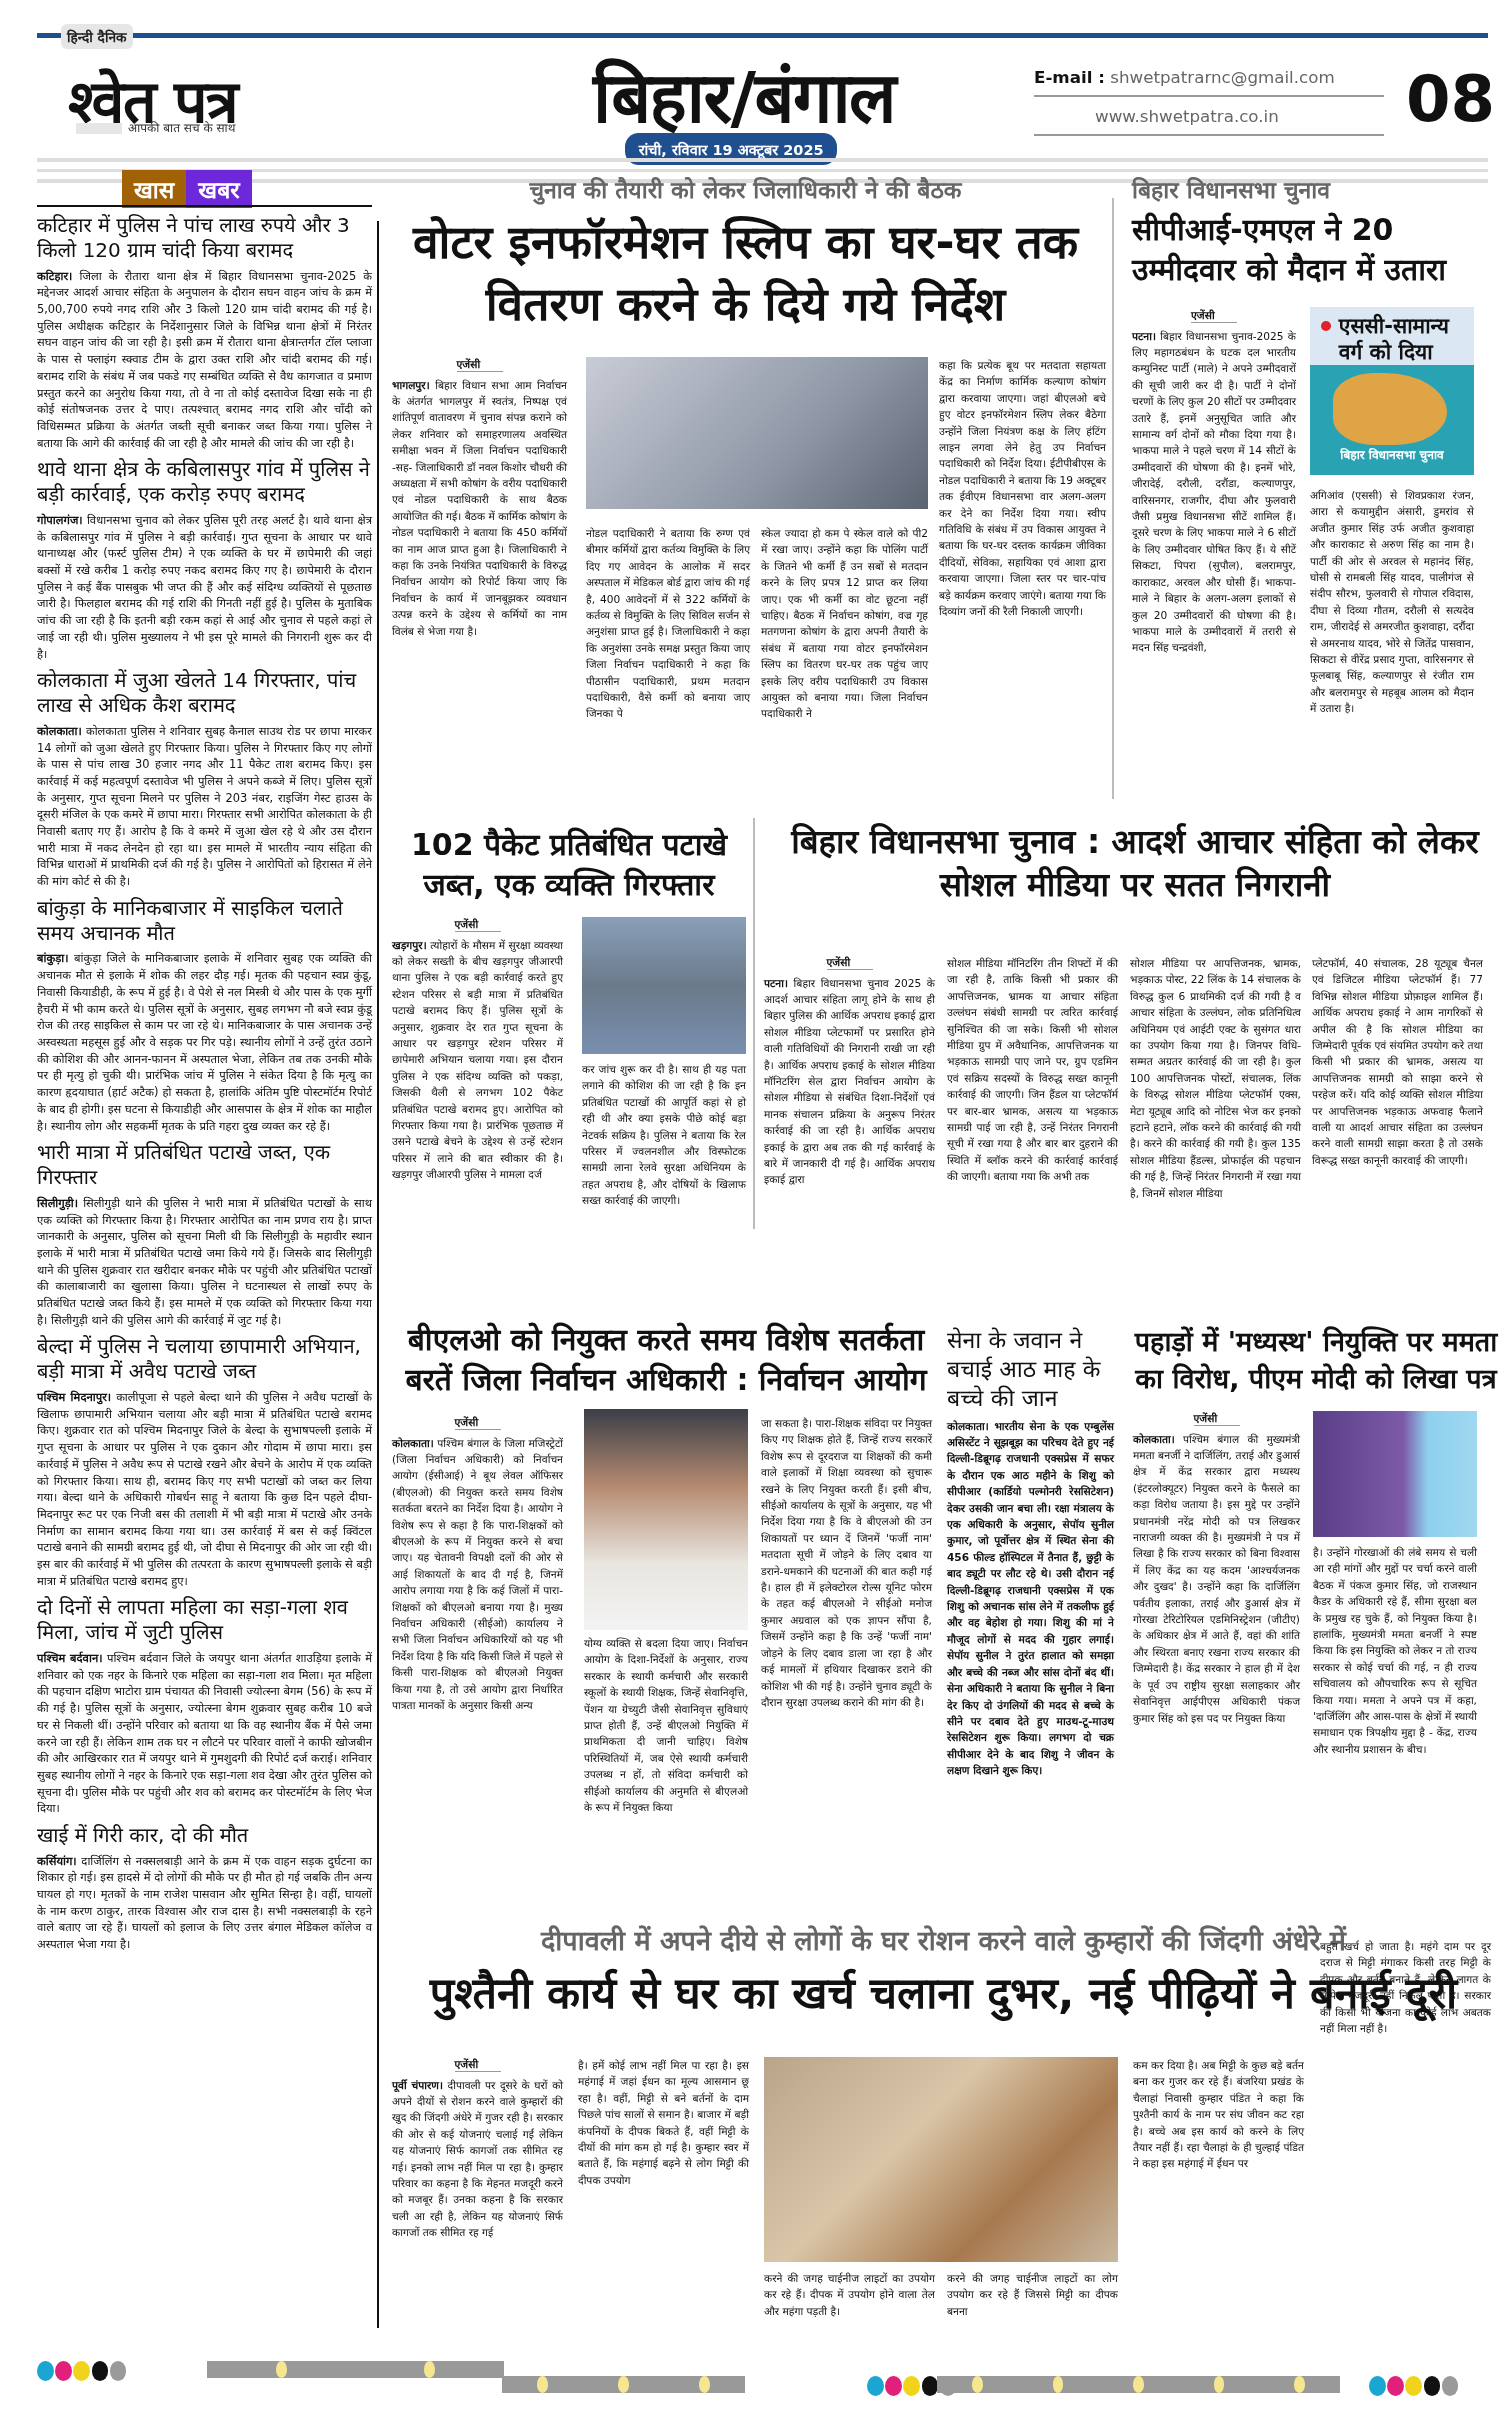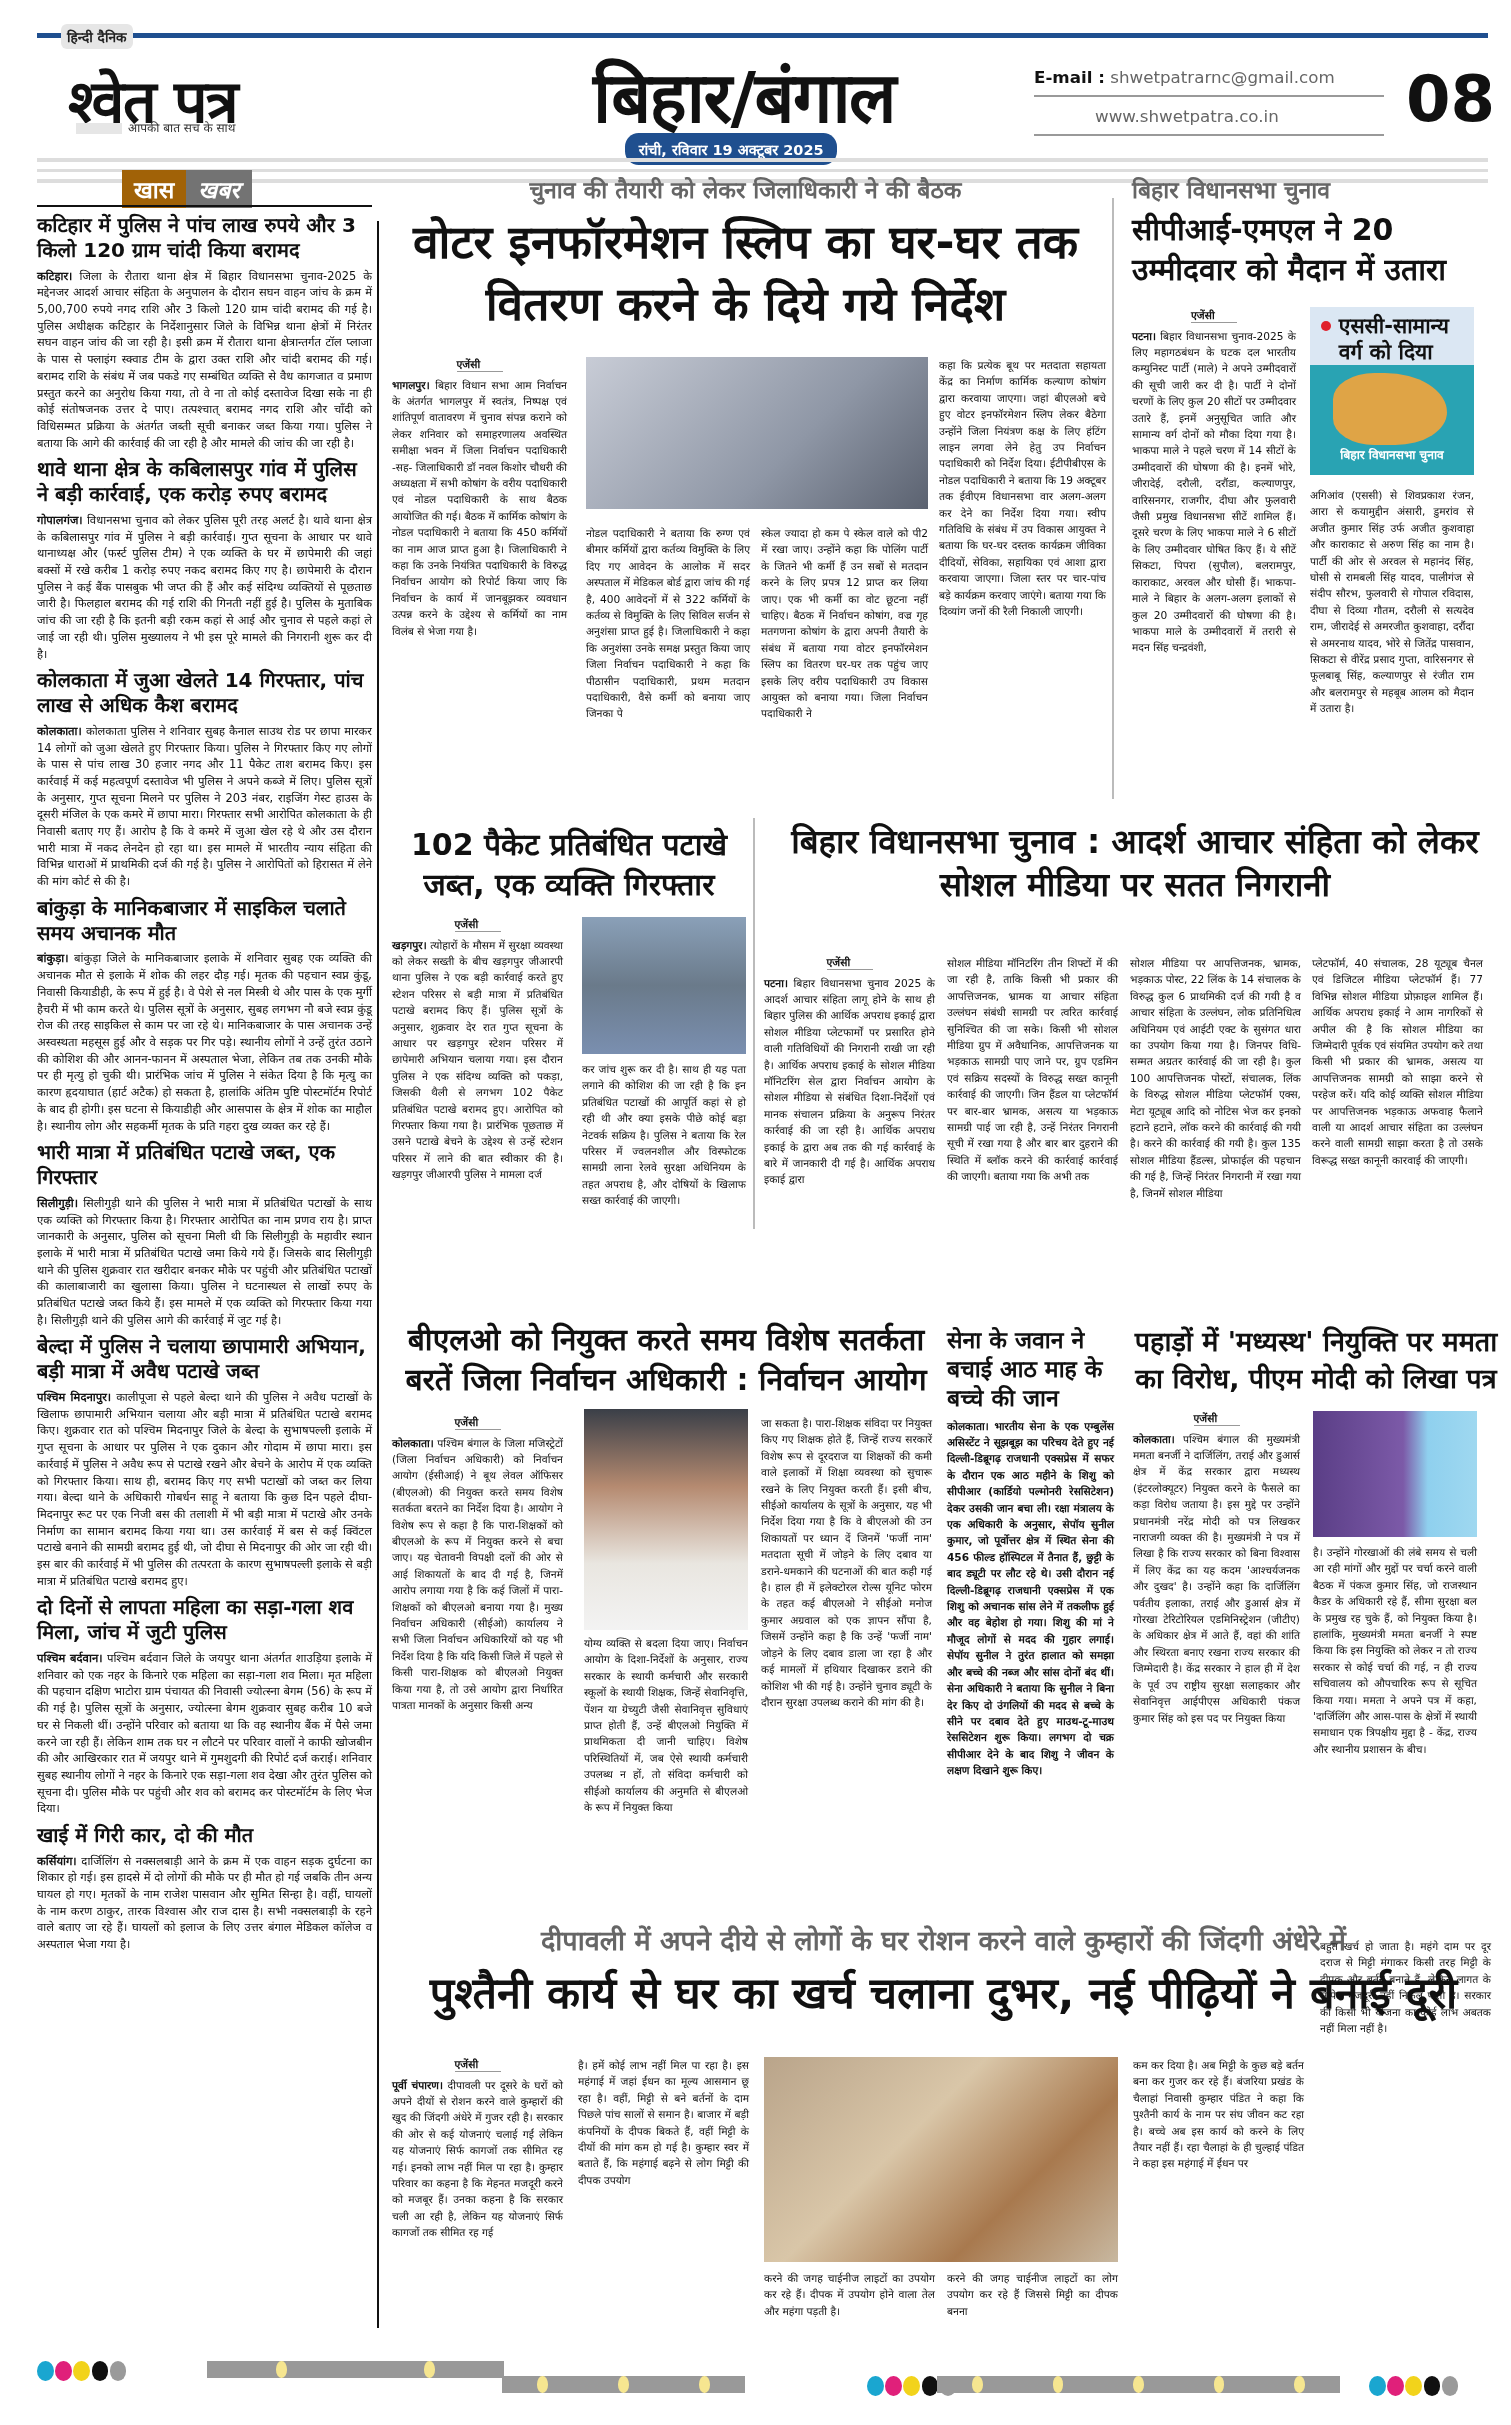--- a/index.html
+++ b/index.html
@@ -16,23 +16,23 @@
   .mast-email { left: 1034px; top: 67px; font-size: 16.7px; color: #666; border-bottom: 2.3px solid #999; padding-bottom: 7.6px; width: 350px; }
   .mast-email b { color:#111; }
   .mast-web { left: 1034px; top: 106px; font-size: 16.7px; color: #666; border-bottom: 2.3px solid #999; padding: 0 0 7.6px 61px; width: 350px; }
   .mast-page { left: 1406px; top: 62px; font-size: 64px; font-weight: bold; }
   .mast-rules { left: 37px; top: 158px; width: 1451px; }
   .mast-rules div { height: 3.8px; background: #ddd; margin-bottom: 6.8px; }
   
   .khas { left: 122px; top: 170px; display: flex; }
   .khas span { font-size: 23px; font-weight: bold; color: #fff; padding: 3px 12px; }
   .khas .a { background: #a16207; }
-  .khas .b { background: #737373; font-style: italic; }
+  .khas .b { background: #6d28d9; }
   .leftcol { left: 37px; top: 205px; width: 335px; border-top: 2.3px solid #111; }
-  .lc-h { font-size: 20px; font-weight: bold; line-height: 25px; margin-top: 6px; }
+  .lc-h { font-size: 20px; font-weight: normal; line-height: 25px; margin-top: 6px; }
   .lc-p { font-size: 11.4px; line-height: 16.7px; text-align: justify; margin-top: 4.6px; }
   .lc-p b { font-weight: bold; }
   .vrule { width: 2.3px; background: #111; }
   
   .kicker { font-size: 23px; color: #666; font-weight: bold; text-align: center; }
   .lead-h { font-size: 46px; font-weight: bold; line-height: 62px; text-align: center; }
   .agency { font-size: 10.6px; font-weight: bold; text-align: left; border-bottom: 0.8px solid #999; width: 46px; margin: 0 auto 4.6px; }
   .col { font-size: 10.6px; line-height: 16.4px; text-align: justify; }
   .col b { font-weight: bold; }
   .photo { background: linear-gradient(135deg,#c8ccd6,#8f97a6 60%,#5b6270); }

